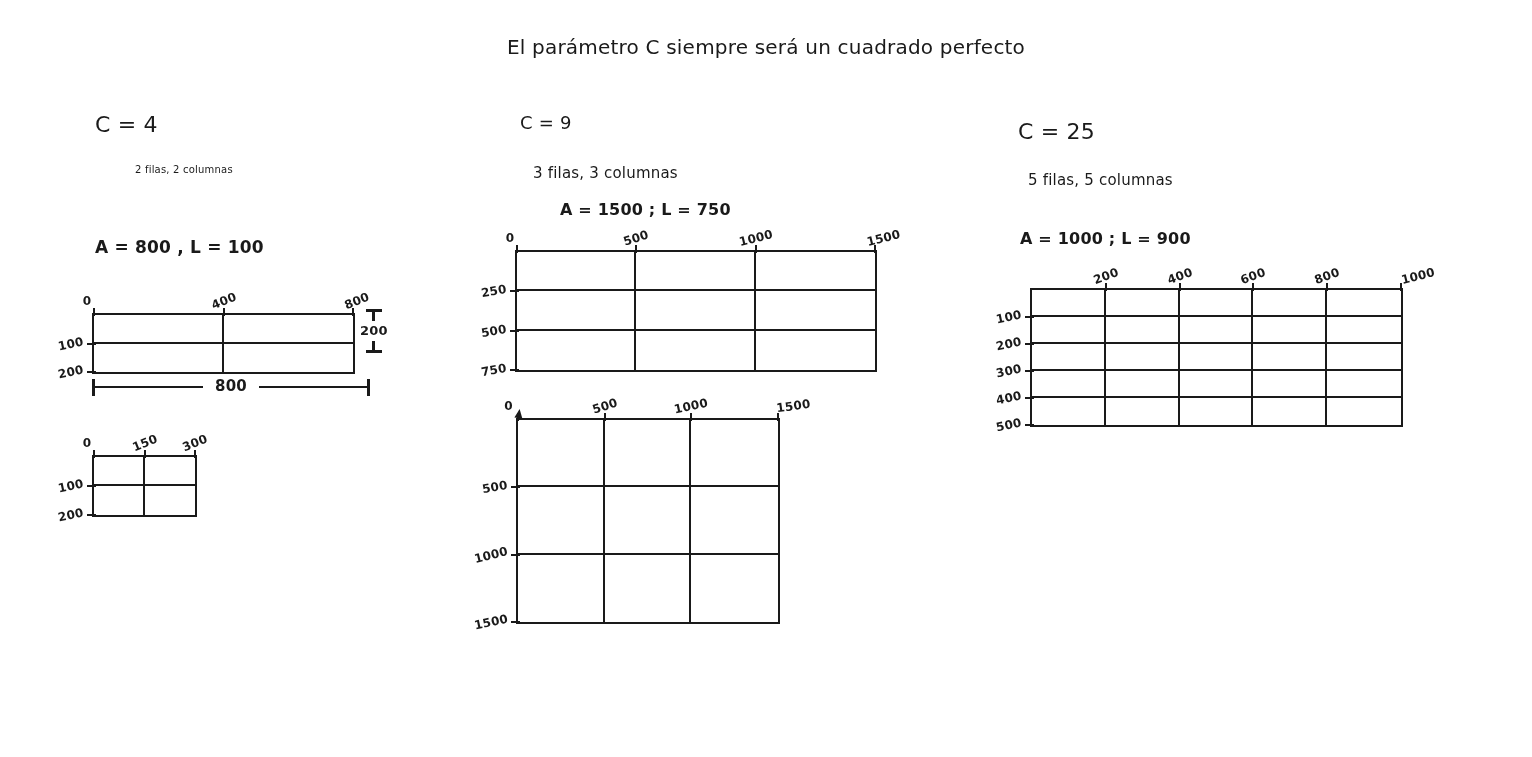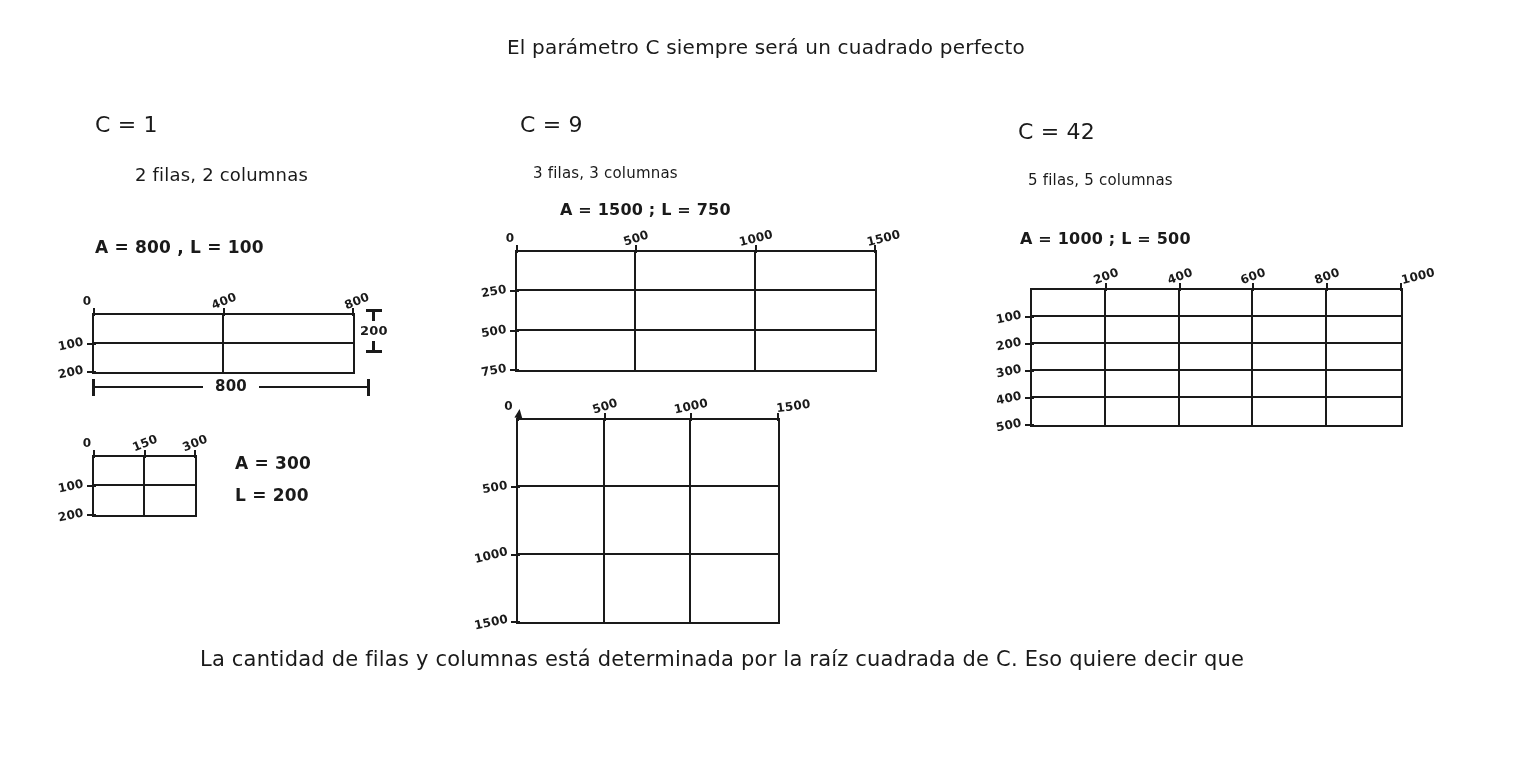--- a/index.html
+++ b/index.html
@@ -6,23 +6,23 @@
   html,body { margin:0; padding:0; background:#ffffff; }
   .canvas {
     position:relative; width:1532px; height:757px; background:#ffffff;
     font-family:"DejaVu Sans", sans-serif; color:#1a1a1a; overflow:hidden;
     letter-spacing:0.2px;
   }
   .hw { position:absolute; white-space:nowrap; }
   #title { top:35px; left:0; right:0; text-align:center; font-size:20px; }
   
   #c4-heading  { left:95px;  top:112px; font-size:22px; }
-  #c9-heading  { left:520px; top:112px; font-size:22px; }
+  #c9-heading  { left:520px; top:112px; font-size:18px; }
   #c25-heading { left:1018px;top:119px; font-size:22px; }
-  #c4-sub  { left:135px; top:164px; font-size:18px; }
+  #c4-sub  { left:135px; top:164px; font-size:10px; }
   #c9-sub  { left:533px; top:164px; font-size:15px; }
   #c25-sub { left:1028px;top:171px; font-size:15px; }
   #c4-params  { left:95px;  top:237px; font-size:17px; font-weight:700; }
   #c9-params  { left:560px; top:200px; font-size:16px; font-weight:700; }
   #c25-params { left:1020px;top:229px; font-size:16px; font-weight:700; }
   
   .grid-box { position:absolute; border:2px solid #1a1a1a; }
   #grid-c4-main   { left:92px;  top:313px; width:263px; height:61px; }
   #grid-c4-small  { left:92px;  top:455px; width:105px; height:62px; }
   #grid-c9-main   { left:515px; top:250px; width:362px; height:122px; }
@@ -59,21 +59,21 @@
   
   #footer { left:200px; top:644px; font-size:21px; line-height:31px; }
 </style>
 </head>
 <body>
 
 <div class="canvas">
 
   <div class="hw" id="title">El parámetro C siempre será un cuadrado perfecto</div>
 
-  <div class="hw" id="c4-heading">C = 1</div>
+  <div class="hw" id="c4-heading">C = 4</div>
   <div class="hw" id="c4-sub">2 filas, 2 columnas</div>
   <div class="hw" id="c4-params">A = 800 ,   L = 100</div>
 
   <div class="grid-box" id="grid-c4-main">
       <div class="grid-cells" style="grid-template-columns: repeat(2, 1fr); grid-template-rows: repeat(2, 1fr);">
         <div style="border-right: 2px solid rgb(26, 26, 26); border-bottom: 2px solid rgb(26, 26, 26);"></div>
         <div style="border-bottom: 2px solid rgb(26, 26, 26);"></div>
         <div style="border-right: 2px solid rgb(26, 26, 26);"></div>
         <div></div>
       </div>
@@ -117,24 +117,20 @@
       <span class="tick-label top" style="left: 50%; transform: translateX(-50%) rotate(-22deg);">150</span>
       <span class="tick-mark top" style="left: 50%;"></span>
       <span class="tick-label top" style="left: 100%; transform: translateX(-50%) rotate(-22deg);">300</span>
       <span class="tick-mark top" style="left: 100%;"></span>
       <span class="tick-label left" style="top: 50%; transform: translateY(-50%) rotate(-12deg);">100</span>
       <span class="tick-mark left" style="top: 50%;"></span>
       <span class="tick-label left" style="top: 100%; transform: translateY(-50%) rotate(-12deg);">200</span>
       <span class="tick-mark left" style="top: 100%;"></span>
     </div>
 
-  <div class="ann" id="c4-small-ann">
-    <div>A = 300</div>
-    <div>L = 200</div>
-  </div>
 
   <div class="hw" id="c9-heading">C = 9</div>
   <div class="hw" id="c9-sub">3 filas, 3 columnas</div>
   <div class="hw" id="c9-params">A = 1500 ;  L = 750</div>
 
   <div class="grid-box" id="grid-c9-main">
       <div class="grid-cells" style="grid-template-columns: repeat(3, 1fr); grid-template-rows: repeat(3, 1fr);">
         <div style="border-right: 2px solid rgb(26, 26, 26); border-bottom: 2px solid rgb(26, 26, 26);"></div>
         <div style="border-right: 2px solid rgb(26, 26, 26); border-bottom: 2px solid rgb(26, 26, 26);"></div>
         <div style="border-bottom: 2px solid rgb(26, 26, 26);"></div>
@@ -183,23 +179,23 @@
       <span class="tick-label left" style="top: 33.33%; transform: translateY(-50%) rotate(-10deg);">500</span>
       <span class="tick-mark left" style="top: 33.33%;"></span>
       <span class="tick-label left" style="top: 66.67%; transform: translateY(-50%) rotate(-14deg);">1000</span>
       <span class="tick-mark left" style="top: 66.67%;"></span>
       <span class="tick-label left" style="top: 100%; transform: translateY(-50%) rotate(-12deg);">1500</span>
       <span class="tick-mark left" style="top: 100%;"></span>
       <span class="axis-arrow"></span>
     </div>
 
 
-  <div class="hw" id="c25-heading">C = 42</div>
+  <div class="hw" id="c25-heading">C = 25</div>
   <div class="hw" id="c25-sub">5 filas, 5 columnas</div>
-  <div class="hw" id="c25-params">A = 1000  ;   L = 500</div>
+  <div class="hw" id="c25-params">A = 1000  ;   L = 900</div>
 
   <div class="grid-box" id="grid-c25-main">
       <div class="grid-cells" style="grid-template-columns: repeat(5, 1fr); grid-template-rows: repeat(5, 1fr);">
         <div style="border-right: 2px solid rgb(26, 26, 26); border-bottom: 2px solid rgb(26, 26, 26);"></div>
         <div style="border-right: 2px solid rgb(26, 26, 26); border-bottom: 2px solid rgb(26, 26, 26);"></div>
         <div style="border-right: 2px solid rgb(26, 26, 26); border-bottom: 2px solid rgb(26, 26, 26);"></div>
         <div style="border-right: 2px solid rgb(26, 26, 26); border-bottom: 2px solid rgb(26, 26, 26);"></div>
         <div style="border-bottom: 2px solid rgb(26, 26, 26);"></div>
         <div style="border-right: 2px solid rgb(26, 26, 26); border-bottom: 2px solid rgb(26, 26, 26);"></div>
         <div style="border-right: 2px solid rgb(26, 26, 26); border-bottom: 2px solid rgb(26, 26, 26);"></div>
@@ -238,16 +234,15 @@
       <span class="tick-mark left" style="top: 40%;"></span>
       <span class="tick-label left" style="top: 60%; transform: translateY(-50%) rotate(-12deg);">300</span>
       <span class="tick-mark left" style="top: 60%;"></span>
       <span class="tick-label left" style="top: 80%; transform: translateY(-50%) rotate(-12deg);">400</span>
       <span class="tick-mark left" style="top: 80%;"></span>
       <span class="tick-label left" style="top: 100%; transform: translateY(-50%) rotate(-12deg);">500</span>
       <span class="tick-mark left" style="top: 100%;"></span>
     </div>
 
   <div class="hw" id="footer">
-    <div>La cantidad de filas y columnas está determinada por la raíz cuadrada de C. Eso quiere decir que</div>
   </div>
 
 </div>
 
 </body></html>

